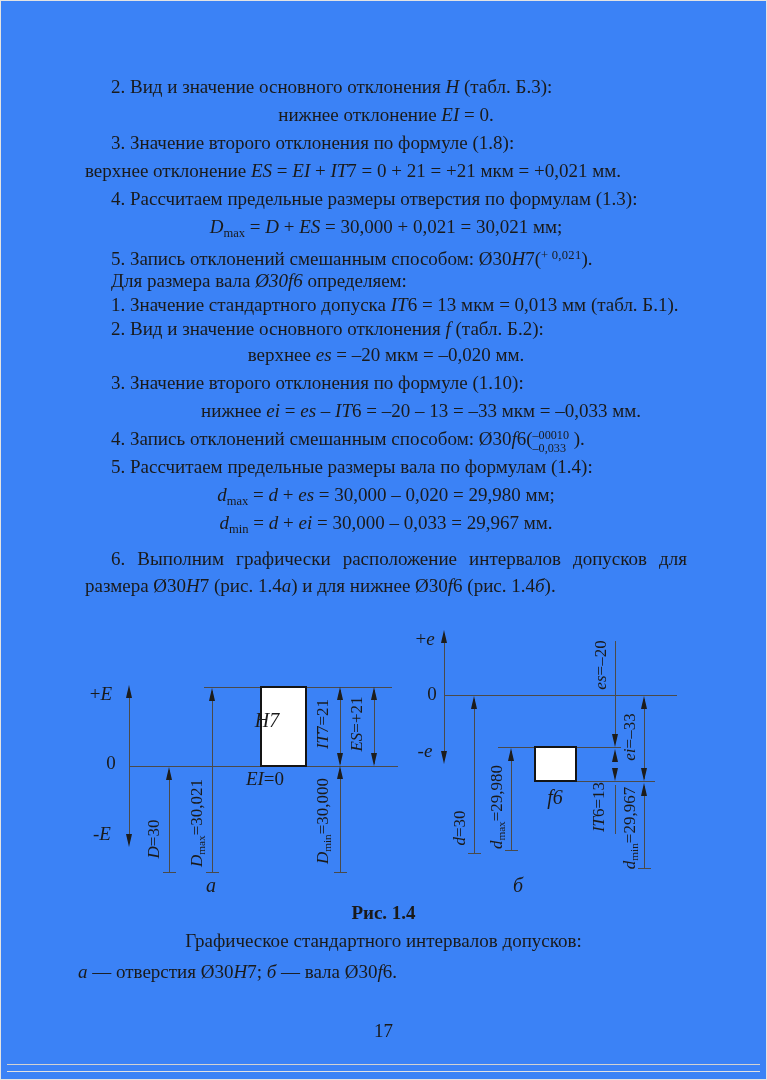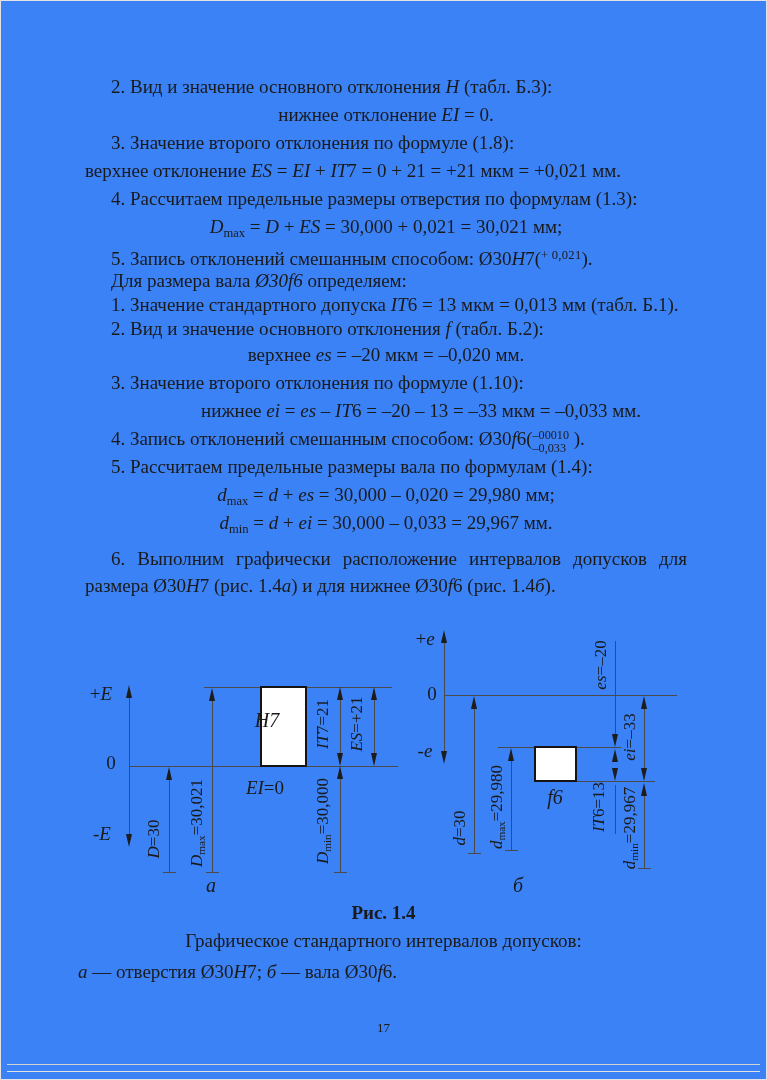--- a/index.html
+++ b/index.html
@@ -25,21 +25,21 @@
   .au{position:absolute;width:0;height:0;border-left:3.5px solid transparent;border-right:3.5px solid transparent;border-bottom:13px solid #1d1d1d;}
   .ad{position:absolute;width:0;height:0;border-left:3.5px solid transparent;border-right:3.5px solid transparent;border-top:13px solid #1d1d1d;}
   .tolbox{position:absolute;border:2.5px solid #141414;background:#fff;box-sizing:border-box;}
   .alab{position:absolute;transform:translate(-50%,-50%);font-size:19px;white-space:nowrap;}
   .boxlab{position:absolute;transform:translate(-50%,-50%);font-size:20px;font-style:italic;white-space:nowrap;}
   .vlab{position:absolute;transform:translate(-50%,-50%) rotate(-90deg);font-size:17px;white-space:nowrap;}
   .letlab{position:absolute;transform:translate(-50%,-50%);font-size:20px;font-style:italic;}
   .cap1{position:absolute;left:0;top:901px;width:100%;text-align:center;font-weight:bold;font-size:19px;}
   .cap2{position:absolute;left:0;top:929px;width:100%;text-align:center;font-size:19px;}
   .cap3{position:absolute;left:77px;top:960px;font-size:19px;}
-  .pagenum{position:absolute;left:0;top:1019px;width:100%;text-align:center;font-size:13px;}
+  .pagenum{position:absolute;left:0;top:1019px;width:100%;text-align:center;font-size:19px;}
   .scanline{position:absolute;left:6px;right:6px;height:1px;}
 </style>
 </head>
 <body>
 
 <div class="page">
 
   <div class="textblock">
     <div class="line indent"><span>2. Вид и значение основного отклонения </span><span class="i">H</span><span> (табл. Б.3):</span></div>
     <div class="line center"><span>нижнее отклонение </span><span class="i">EI</span><span> = 0.</span></div>
@@ -68,21 +68,21 @@
     <div class="ad" style="left:125px;top:833px;"></div>
     <div class="alab" style="left:100px;top:693px;"><span>+</span><span class="i">E</span></div>
     <div class="alab" style="left:110px;top:762px;">0</div>
     <div class="alab" style="left:101px;top:833px;"><span>-</span><span class="i">E</span></div>
 
     <div class="hl" style="left:128px;top:765px;width:269px;"></div>
     <div class="hl" style="left:203px;top:686px;width:188px;"></div>
 
     <div class="tolbox" style="left:259px;top:685px;width:47px;height:81px;"></div>
     <div class="boxlab" style="left:266px;top:719px;"><span class="i">H</span><span>7</span></div>
-    <div class="alab" style="left:264px;top:778px;margin-top:9px;"><span class="i">EI</span><span>=0</span></div>
+    <div class="alab" style="left:264px;top:778px;"><span class="i">EI</span><span>=0</span></div>
 
     <div class="vl" style="left:168px;top:769px;height:103px;"></div>
     <div class="au" style="left:165px;top:766px;"></div>
     <div class="hl" style="left:162px;top:871px;width:13px;"></div>
     <div class="vlab" style="left:153px;top:838px;"><span class="i">D</span><span>=30</span></div>
 
     <div class="vl" style="left:211px;top:690px;height:182px;"></div>
     <div class="au" style="left:208px;top:687px;"></div>
     <div class="hl" style="left:205px;top:871px;width:13px;"></div>
     <div class="vlab" style="left:196px;top:822px;"><span class="i">D</span><span class="sub">max</span><span>=30,021</span></div>

